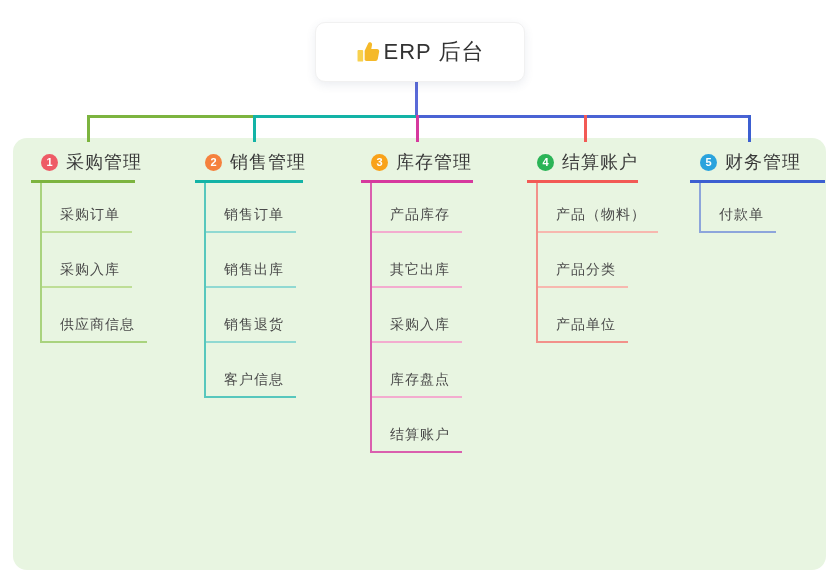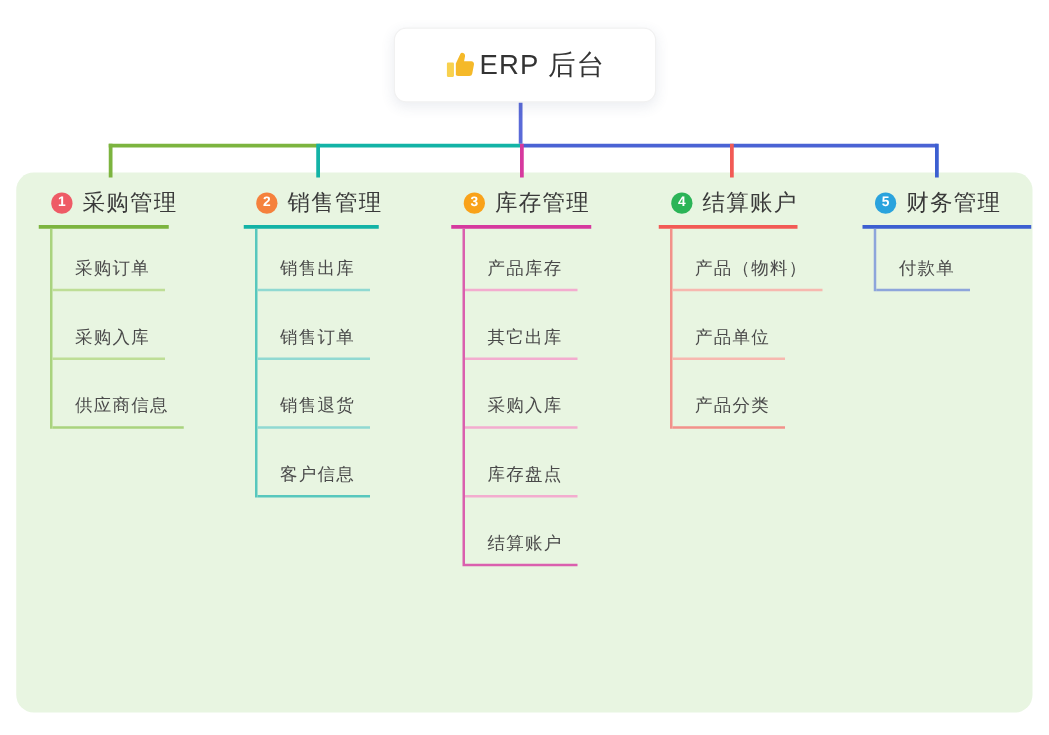--- a/index.html
+++ b/index.html
@@ -87,24 +87,24 @@
         </div>
   </div>
 
   <div class="branch" style="left: 195px; --line: #13b3a6; --trunk: #57c7bd; --light: #90d9d2;">
     <div class="branch-header" style="width: 108px;">
       <span class="badge" style="background: rgb(245, 129, 61);">2</span>
       <span class="branch-label">销售管理</span>
     </div>
     <div class="branch-children">
           <div class="child">
-            <span class="child-line"><span class="child-label">销售出库</span></span>
+            <span class="child-line"><span class="child-label">销售订单</span></span>
           </div>
           <div class="child">
-            <span class="child-line"><span class="child-label">销售订单</span></span>
+            <span class="child-line"><span class="child-label">销售出库</span></span>
           </div>
           <div class="child">
             <span class="child-line"><span class="child-label">销售退货</span></span>
           </div>
           <div class="child">
             <span class="child-line"><span class="child-label">客户信息</span></span>
           </div>
         </div>
   </div>
 
@@ -135,24 +135,24 @@
   <div class="branch" style="left: 527px; --line: #f25a55; --trunk: #f2918a; --light: #f7b8af;">
     <div class="branch-header" style="width: 111px;">
       <span class="badge" style="background: rgb(43, 180, 87);">4</span>
       <span class="branch-label">结算账户</span>
     </div>
     <div class="branch-children">
           <div class="child">
             <span class="child-line"><span class="child-label">产品（物料）</span></span>
           </div>
           <div class="child">
-            <span class="child-line"><span class="child-label">产品单位</span></span>
+            <span class="child-line"><span class="child-label">产品分类</span></span>
           </div>
           <div class="child">
-            <span class="child-line"><span class="child-label">产品分类</span></span>
+            <span class="child-line"><span class="child-label">产品单位</span></span>
           </div>
         </div>
   </div>
 
   <div class="branch" style="left: 690px; --line: #3c5fd1; --trunk: #8da5db; --light: #a3b6e0;">
     <div class="branch-header" style="width: 135px;">
       <span class="badge" style="background: rgb(42, 163, 221);">5</span>
       <span class="branch-label">财务管理</span>
     </div>
     <div class="branch-children">

